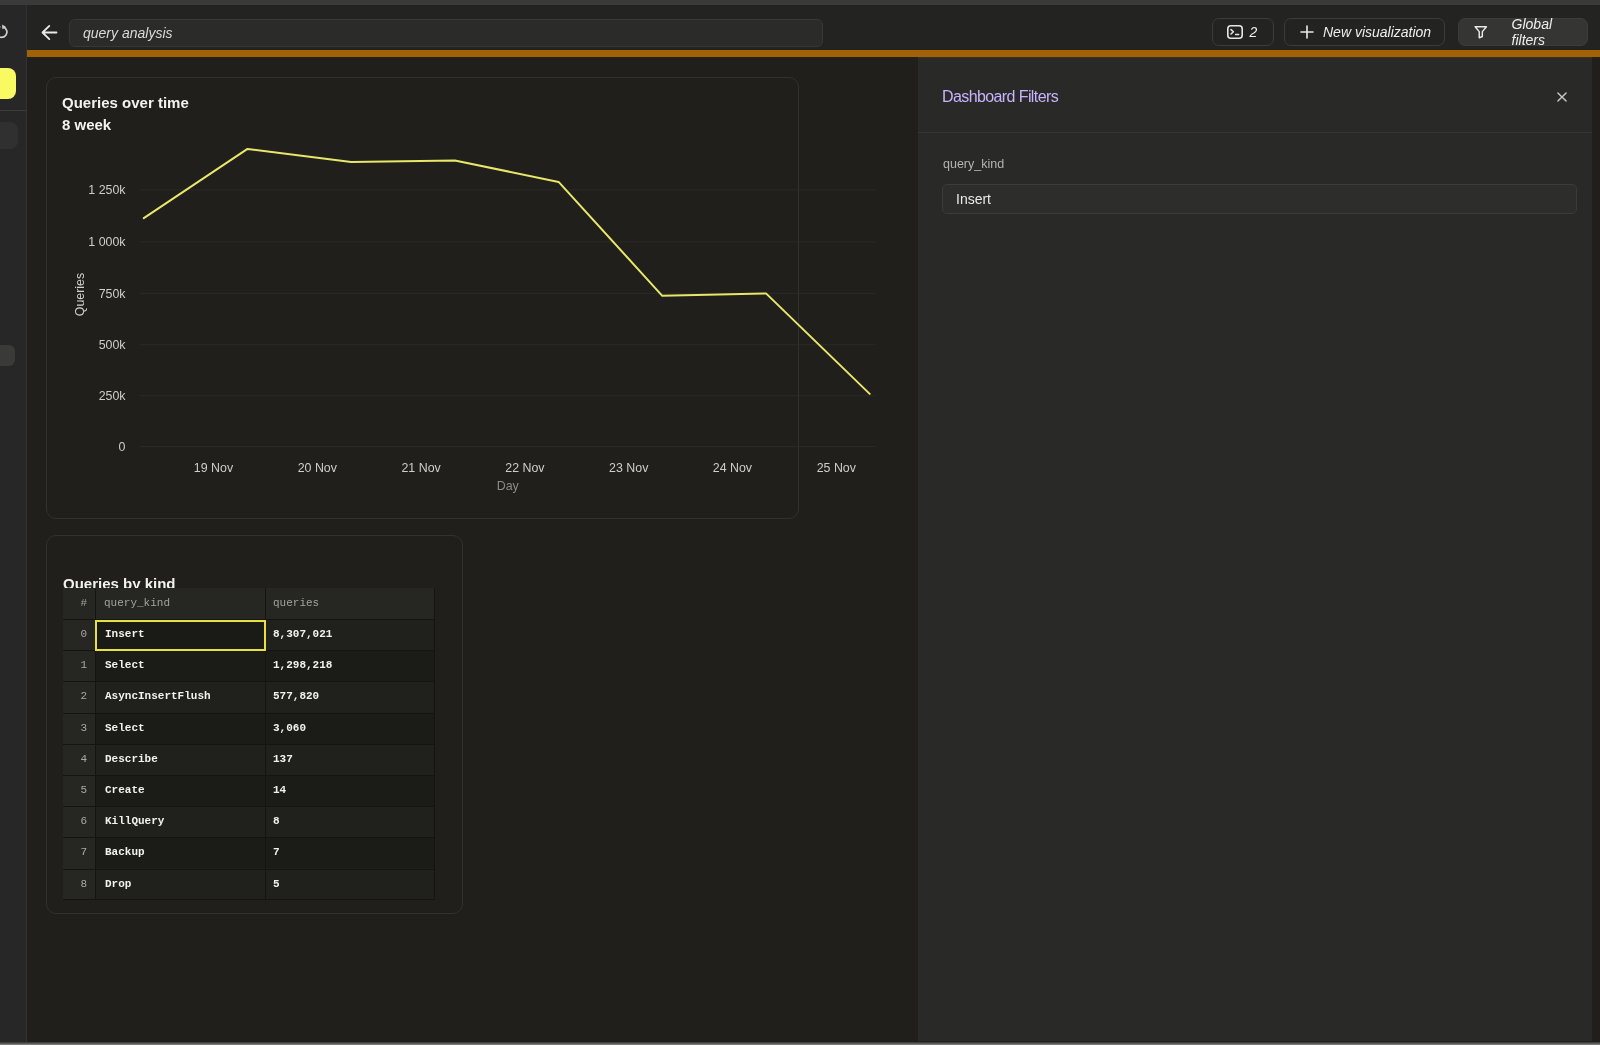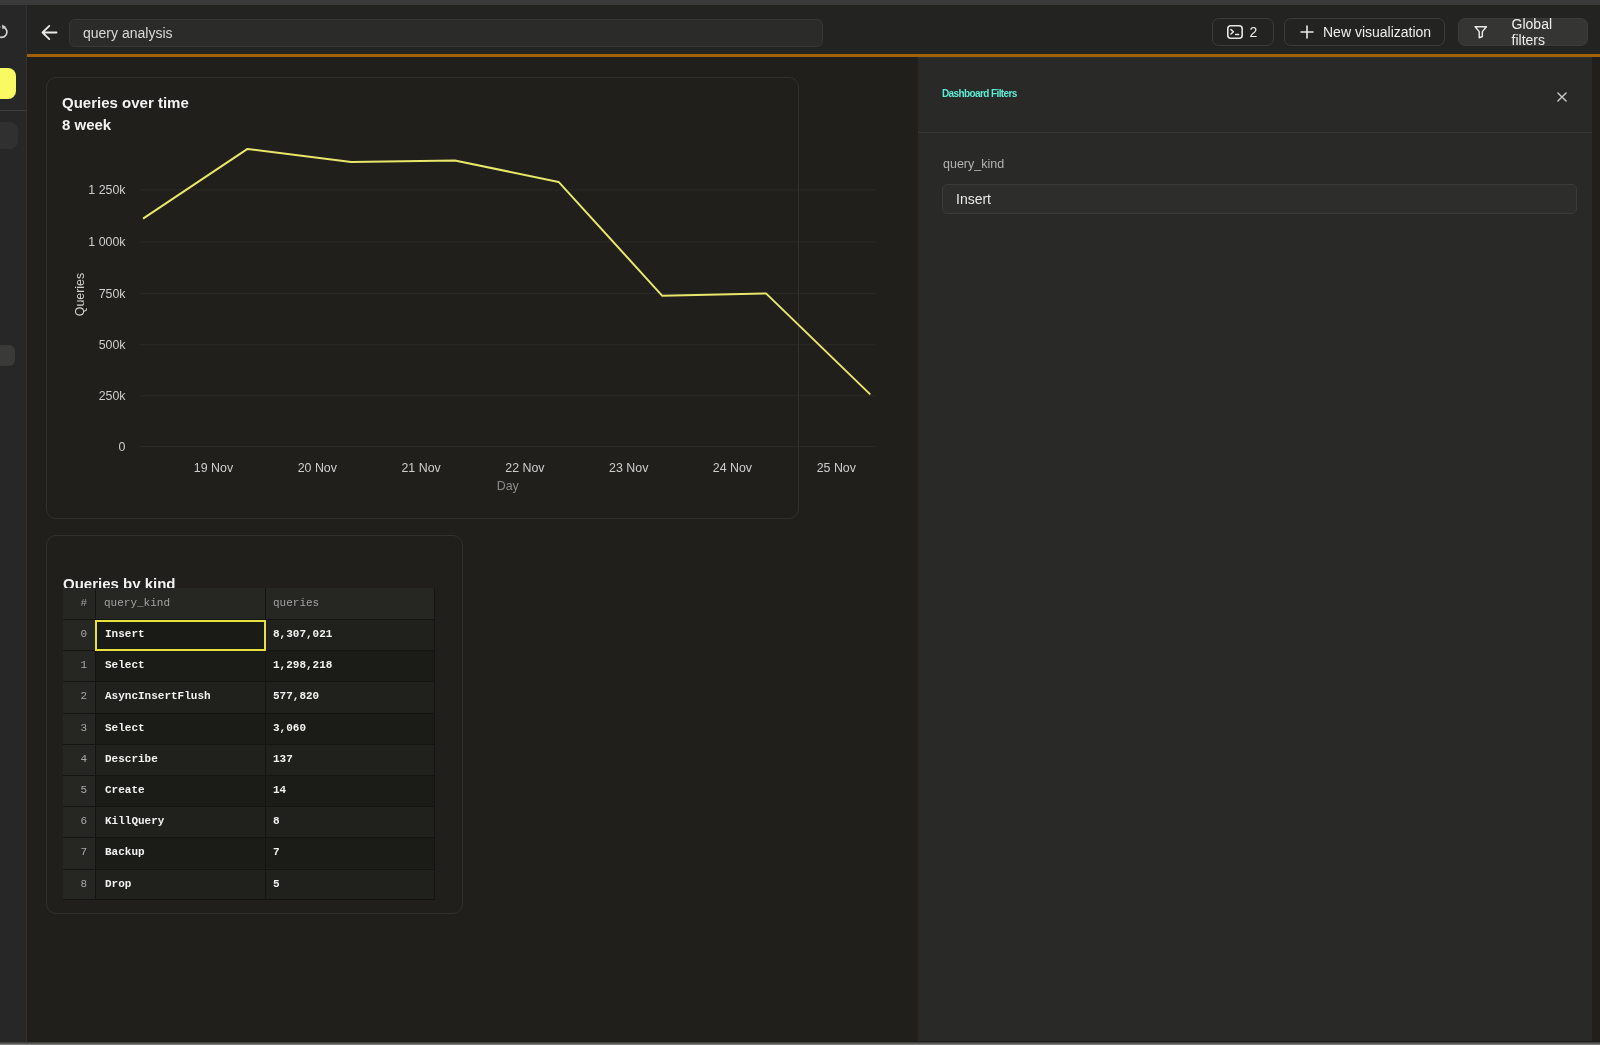--- a/index.html
+++ b/index.html
@@ -3,21 +3,21 @@
 <meta charset="utf-8">
 <style>
   * { margin:0; padding:0; box-sizing:border-box; }
   html,body { width:1600px; height:1045px; overflow:hidden; }
   body { position:relative; background:#201f1b; font-family:"Liberation Sans", sans-serif; }
   .abs { position:absolute; }
 
   
   #topstrip { left:0; top:0; width:1600px; height:5px; background:#3a3a3b; }
   #sidebar  { left:0; top:5px; width:27px; height:1040px; background:#272728; border-right:1px solid #313131; }
-  #topbar   { left:27px; top:5px; width:1573px; height:52px; background:#232321; border-bottom:3px solid #a16207; }
+  #topbar   { left:27px; top:5px; width:1573px; height:52px; background:#232321; border-bottom:7px solid #a16207;font-style:italic; }
   #panel    { left:918px; top:57px; width:674px; height:984px; background:#292927; border-top:1px solid #32322f; }
   #rightstrip { left:1592px; top:57px; width:8px; height:984px; background:#201f1b; }
   #bottomline { left:0; top:1042px; width:1600px; height:3px; background:linear-gradient(to bottom,#32322f 0%,#5a5a58 50%,#8d8d8b 100%); }
 
   
   .sb-yellow { left:-9px; top:63px; width:25px; height:31px; border-radius:8px; background:#f9f961; }
   .sb-div    { left:0; top:105px; width:26px; height:1px; background:#3c3c3a; }
   .sb-item1  { left:-9px; top:117px; width:27px; height:27px; border-radius:8px; background:#303030; }
   .sb-item2  { left:-9px; top:340px; width:24px; height:21px; border-radius:6px; background:#3a3a38; }
 
@@ -40,21 +40,21 @@
   #qtable { left:16px; top:52px; width:372px; height:312px; font-family:"Liberation Mono", monospace; font-size:11px; }
   .trow { position:absolute; left:0; width:372px; height:31px; }
   .hl { position:absolute; left:0; width:372px; height:1px; background:#141412; }
   .vl { position:absolute; top:0; width:1px; height:312px; background:#141412; }
   .cnum  { position:absolute; left:0; width:24px; text-align:right; color:#a8a8a6; line-height:31px; }
   .ckind { position:absolute; left:42px; color:#f1f1ef; font-weight:bold; line-height:31px; }
   .cqty  { position:absolute; left:210px; color:#f1f1ef; font-weight:bold; line-height:31px; }
   .hdr   { color:#a2a2a0; font-weight:normal; }
 
   
-  #paneltitle { left:24px; top:30px; font-size:10px; font-weight:bold; color:#5eead4; letter-spacing:-0.6px; }
+  #paneltitle { left:24px; top:30px; font-size:16px; font-weight:normal; color:#c4b5fd; letter-spacing:-0.6px; }
   #panelx { left:636px; top:30.5px; width:16px; height:16px; }
   #panelhdrline { left:0; top:74px; width:674px; height:1px; background:#353533; }
   #flabel { left:25px; top:99px; font-size:12.5px; color:#b3b3b1; }
   #finput { left:24px; top:126px; width:635px; height:30px; background:#2d2d2b; border:1px solid #3b3b39;
             border-radius:5px; color:#e9e9e7; font-size:14px; line-height:28px; padding-left:13px; }
 </style>
 </head>
 <body>
   <div id="topstrip" class="abs"></div>
 

